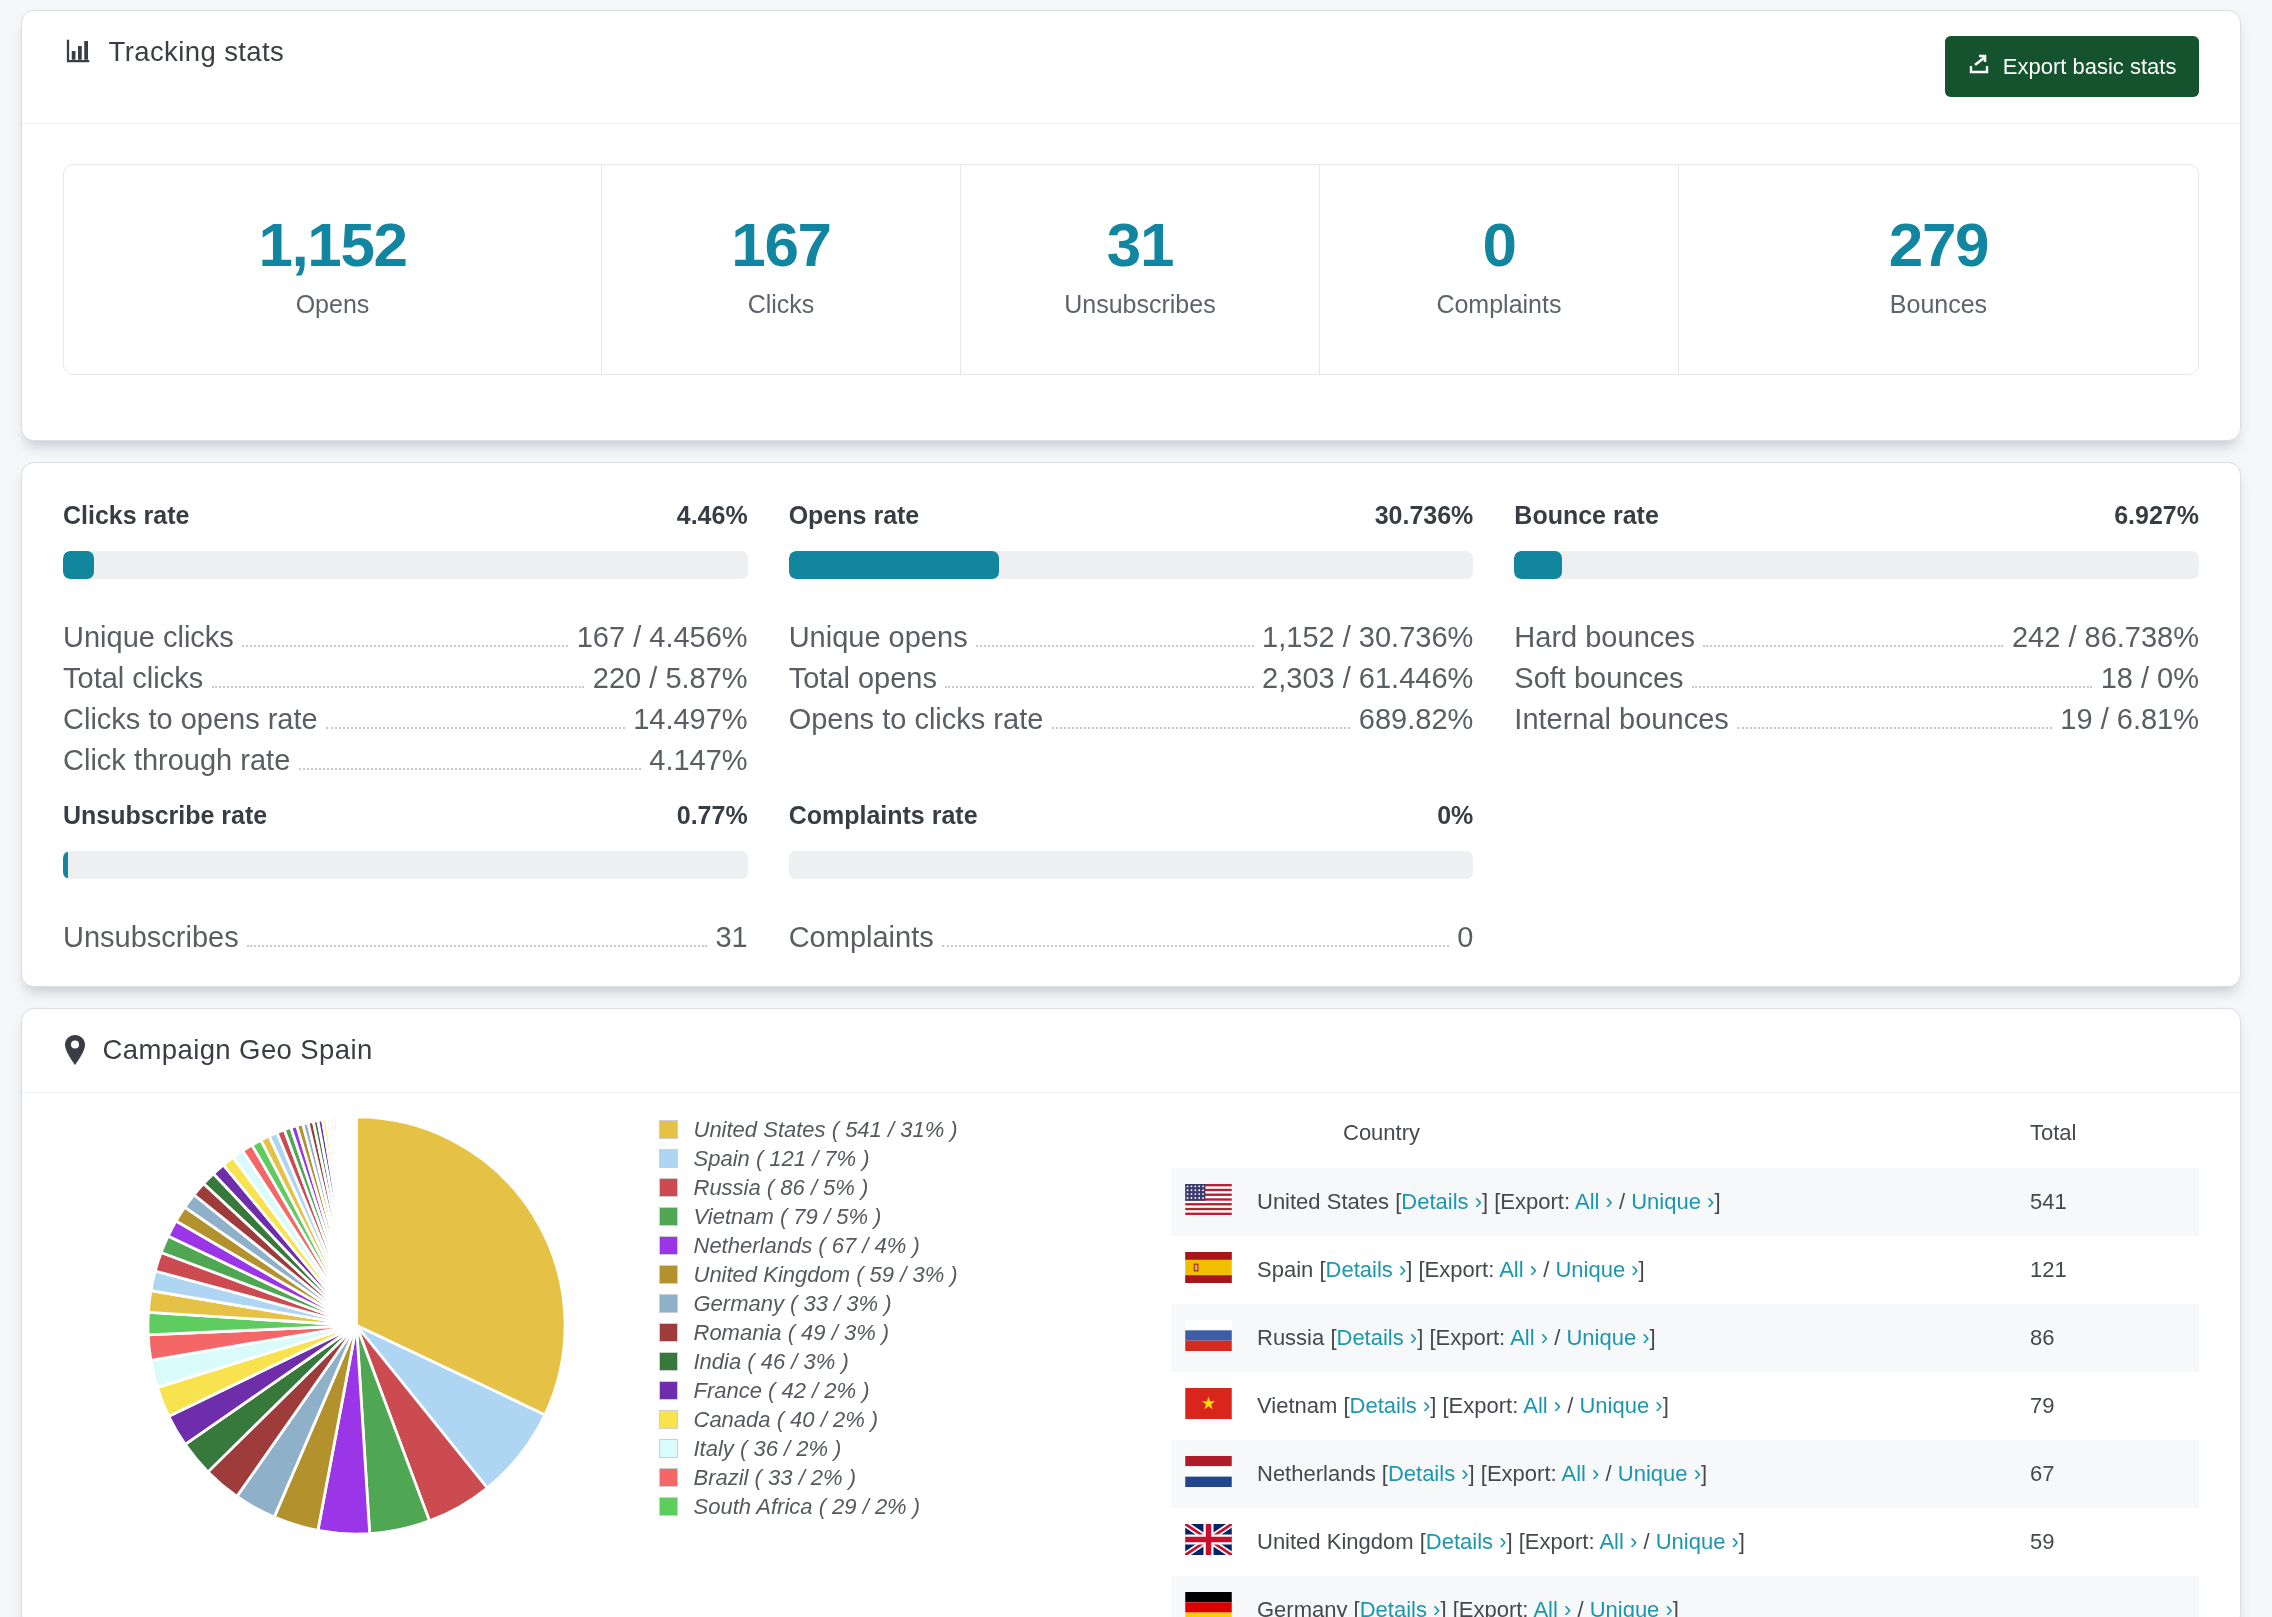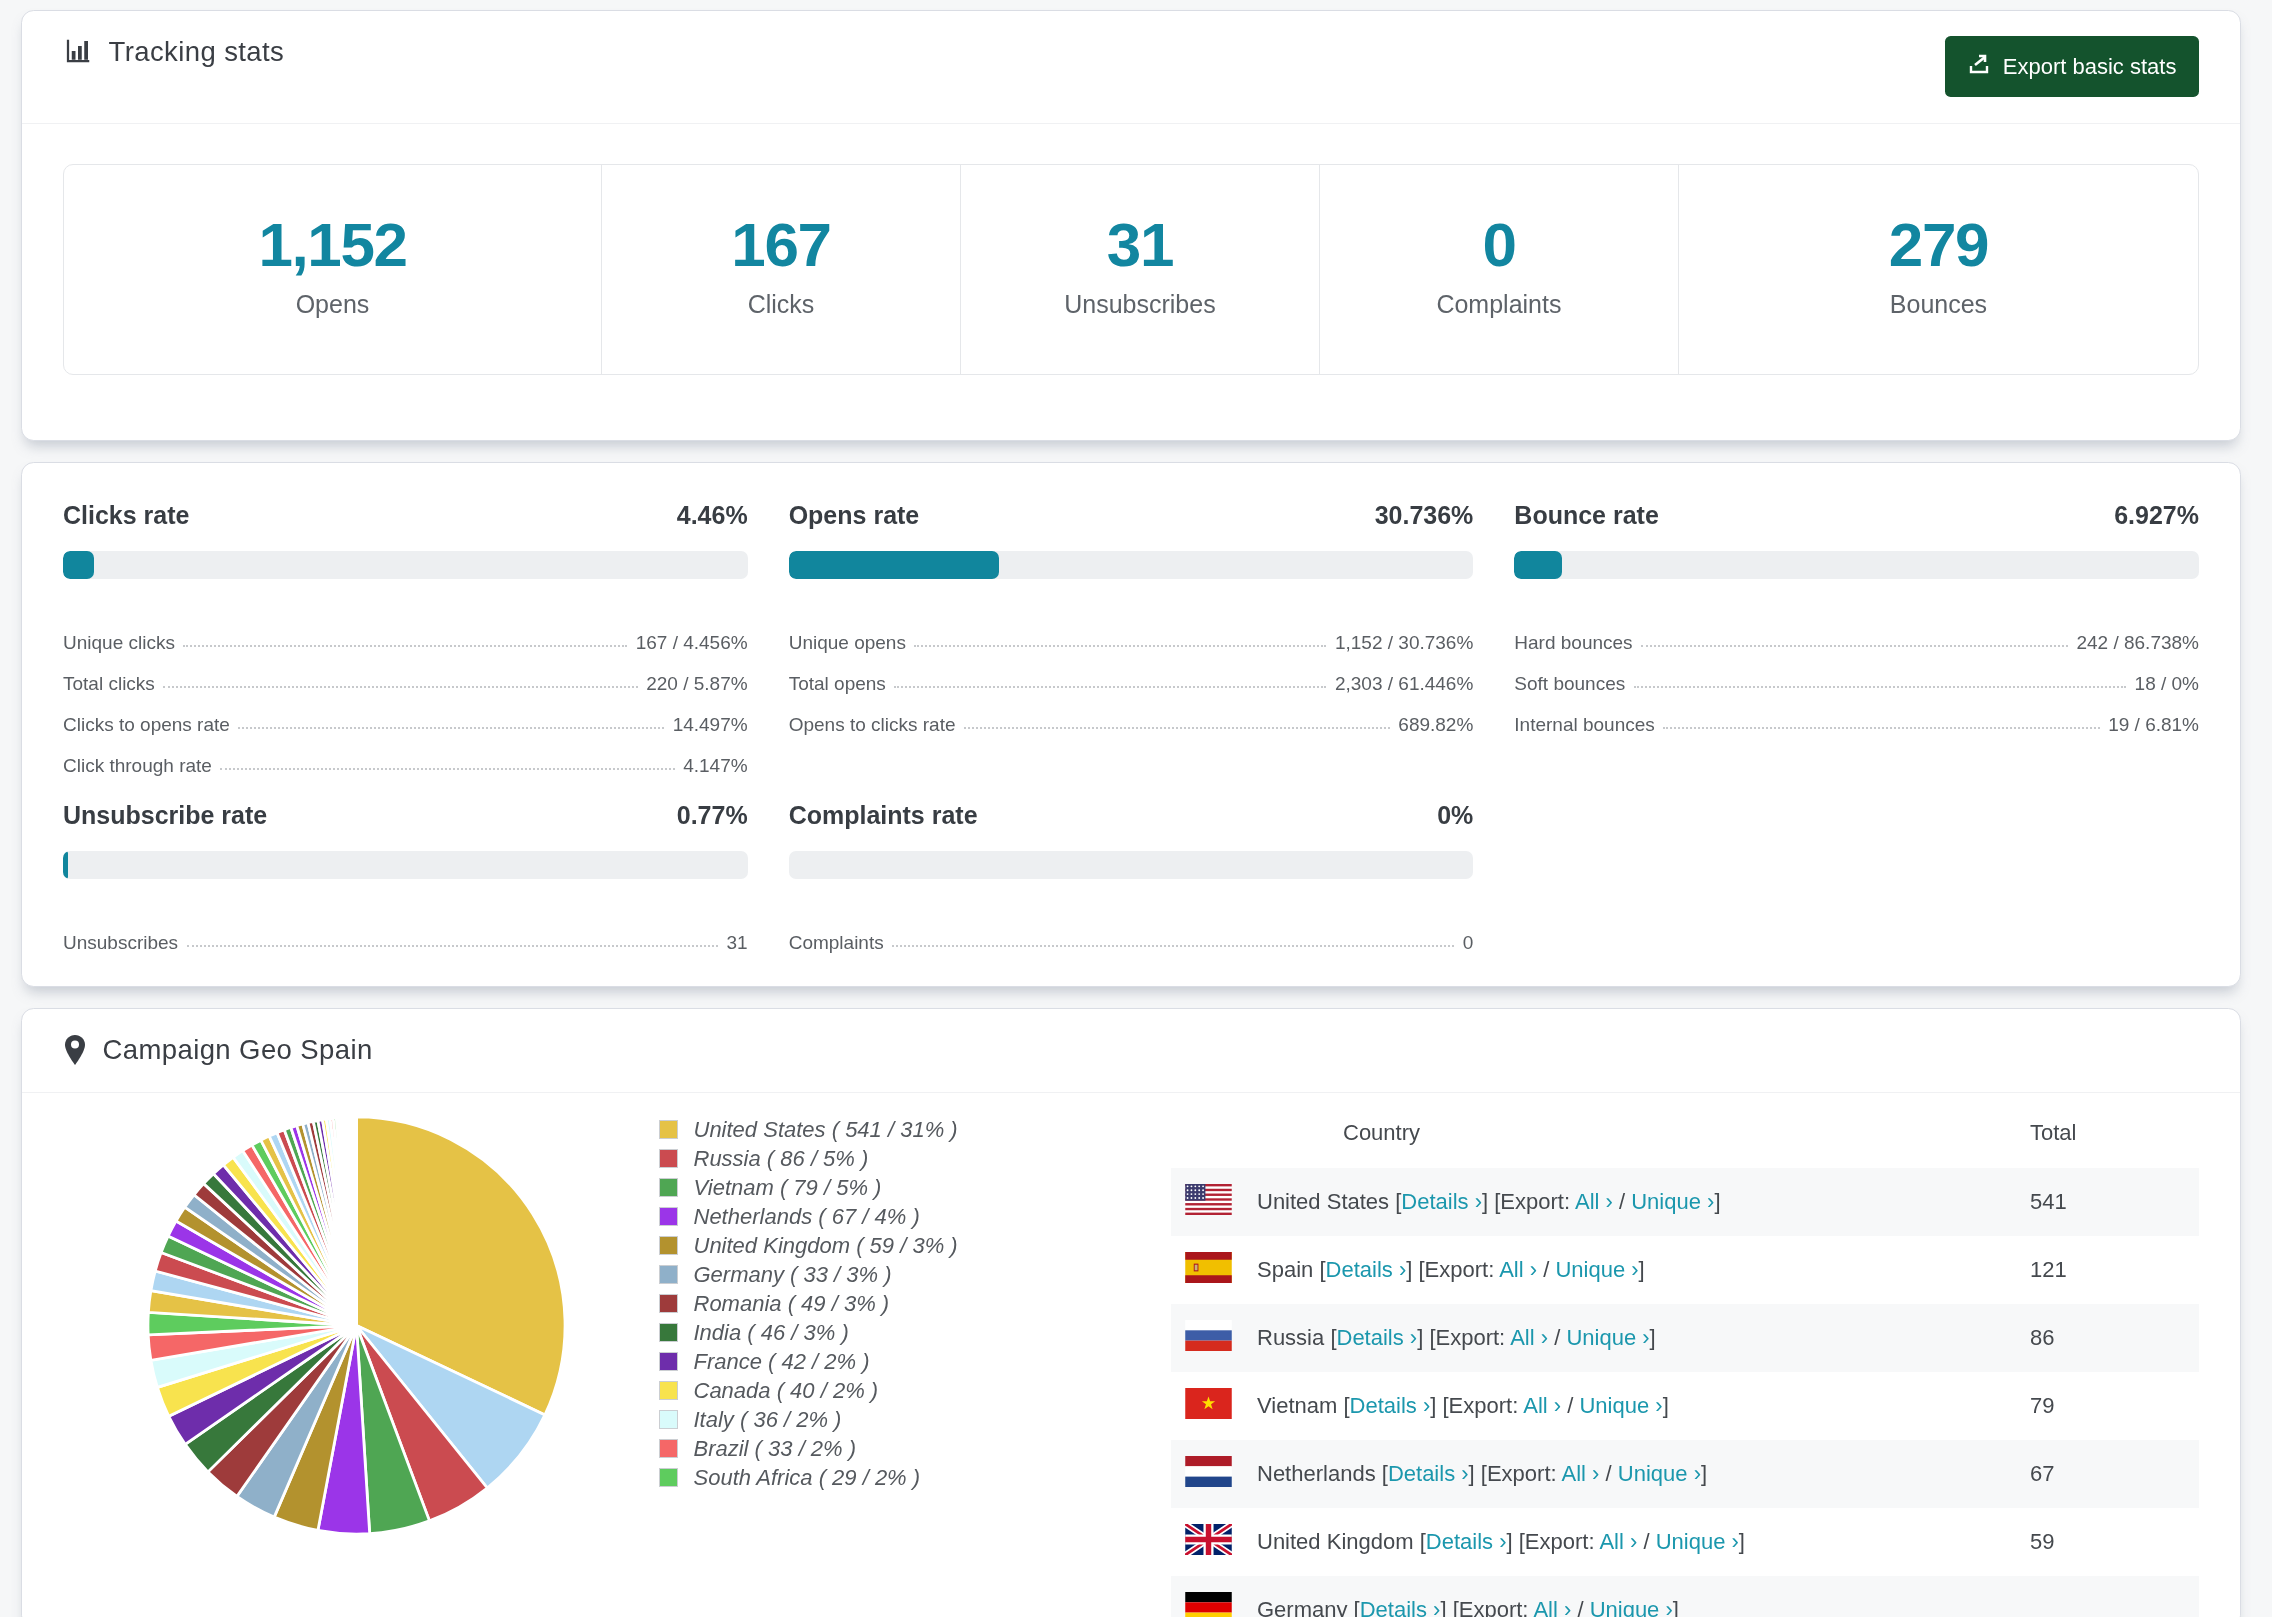--- a/index.html
+++ b/index.html
@@ -93,21 +93,21 @@
     height: 28px;
     background: #edeff1;
     border-radius: 7px;
     margin: 21px 0 34px;
     overflow: hidden;
   }
   .bar-fill { height: 100%; background: #11869d; border-radius: 7px; }
   .rate-row {
     display: flex;
     align-items: flex-end;
-    font-size: 19px;
+    font-size: 29px;
     color: #5a5e63;
     height: 41px;
   }
   .leader {
     flex: 1;
     border-bottom: 2.1px dotted #c7c9cc;
     margin: 0 8.5px 6.4px;
     min-width: 28px;
   }
   .rr-value { white-space: nowrap; }
@@ -403,20 +403,24 @@
             <path d="M310,310 L306.65,10.02 A300,300 0 0 1 307.77,10.01 Z" fill="#5ecc5e" stroke="#ffffff" stroke-width="4"></path>
             <path d="M310,310 L307.77,10.01 A300,300 0 0 1 308.88,10.00 Z" fill="#e5c246" stroke="#ffffff" stroke-width="4"></path>
             <path d="M310,310 L308.88,10.00 A300,300 0 0 1 310.00,10.00 Z" fill="#aed6f2" stroke="#ffffff" stroke-width="4"></path>
           </svg>
       </div>
       <div class="legend-wrap">
         <ul class="legend" id="legend">
             <li>
     <span class="swatch" style="background: rgb(229, 194, 70);"></span>
     <span class="legend-text">United States ( 541 / 31% )</span>
+  </li>
+            <li>
+    <span class="swatch" style="background: rgb(174, 214, 242);"></span>
+    <span class="legend-text">Spain ( 121 / 7% )</span>
   </li>
             <li>
     <span class="swatch" style="background: rgb(203, 75, 80);"></span>
     <span class="legend-text">Russia ( 86 / 5% )</span>
   </li>
             <li>
     <span class="swatch" style="background: rgb(79, 166, 83);"></span>
     <span class="legend-text">Vietnam ( 79 / 5% )</span>
   </li>
             <li>

